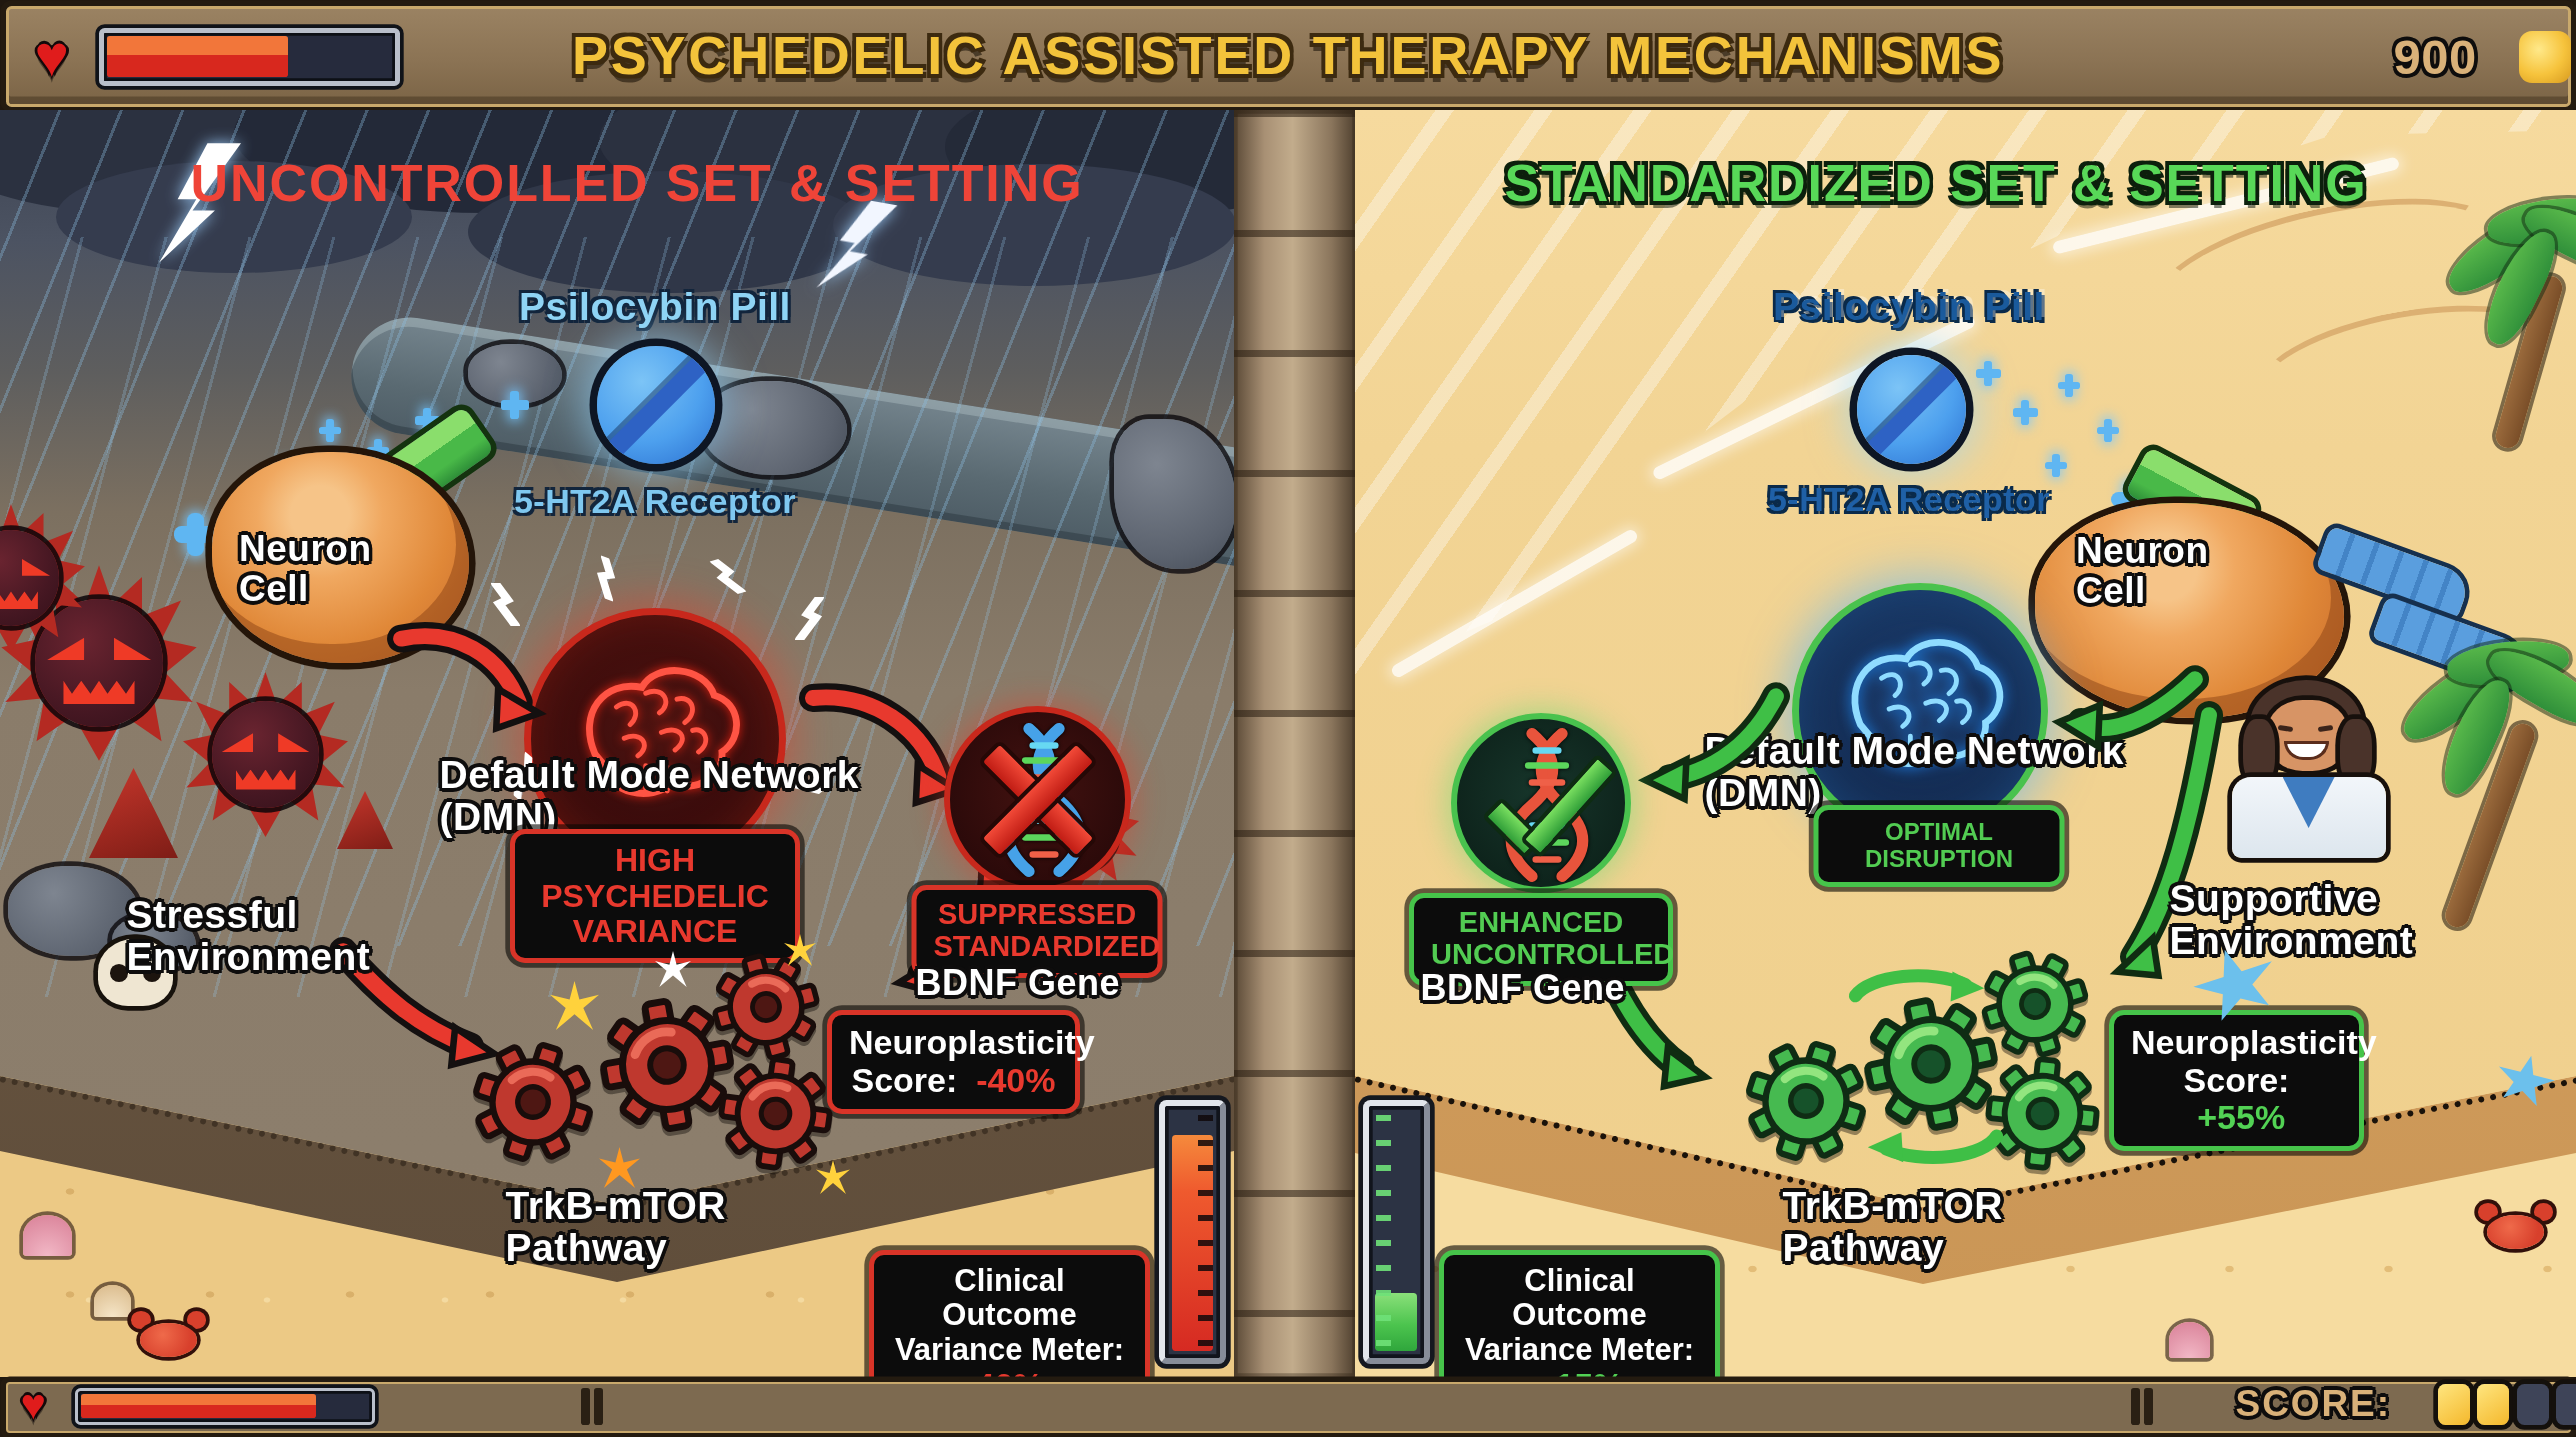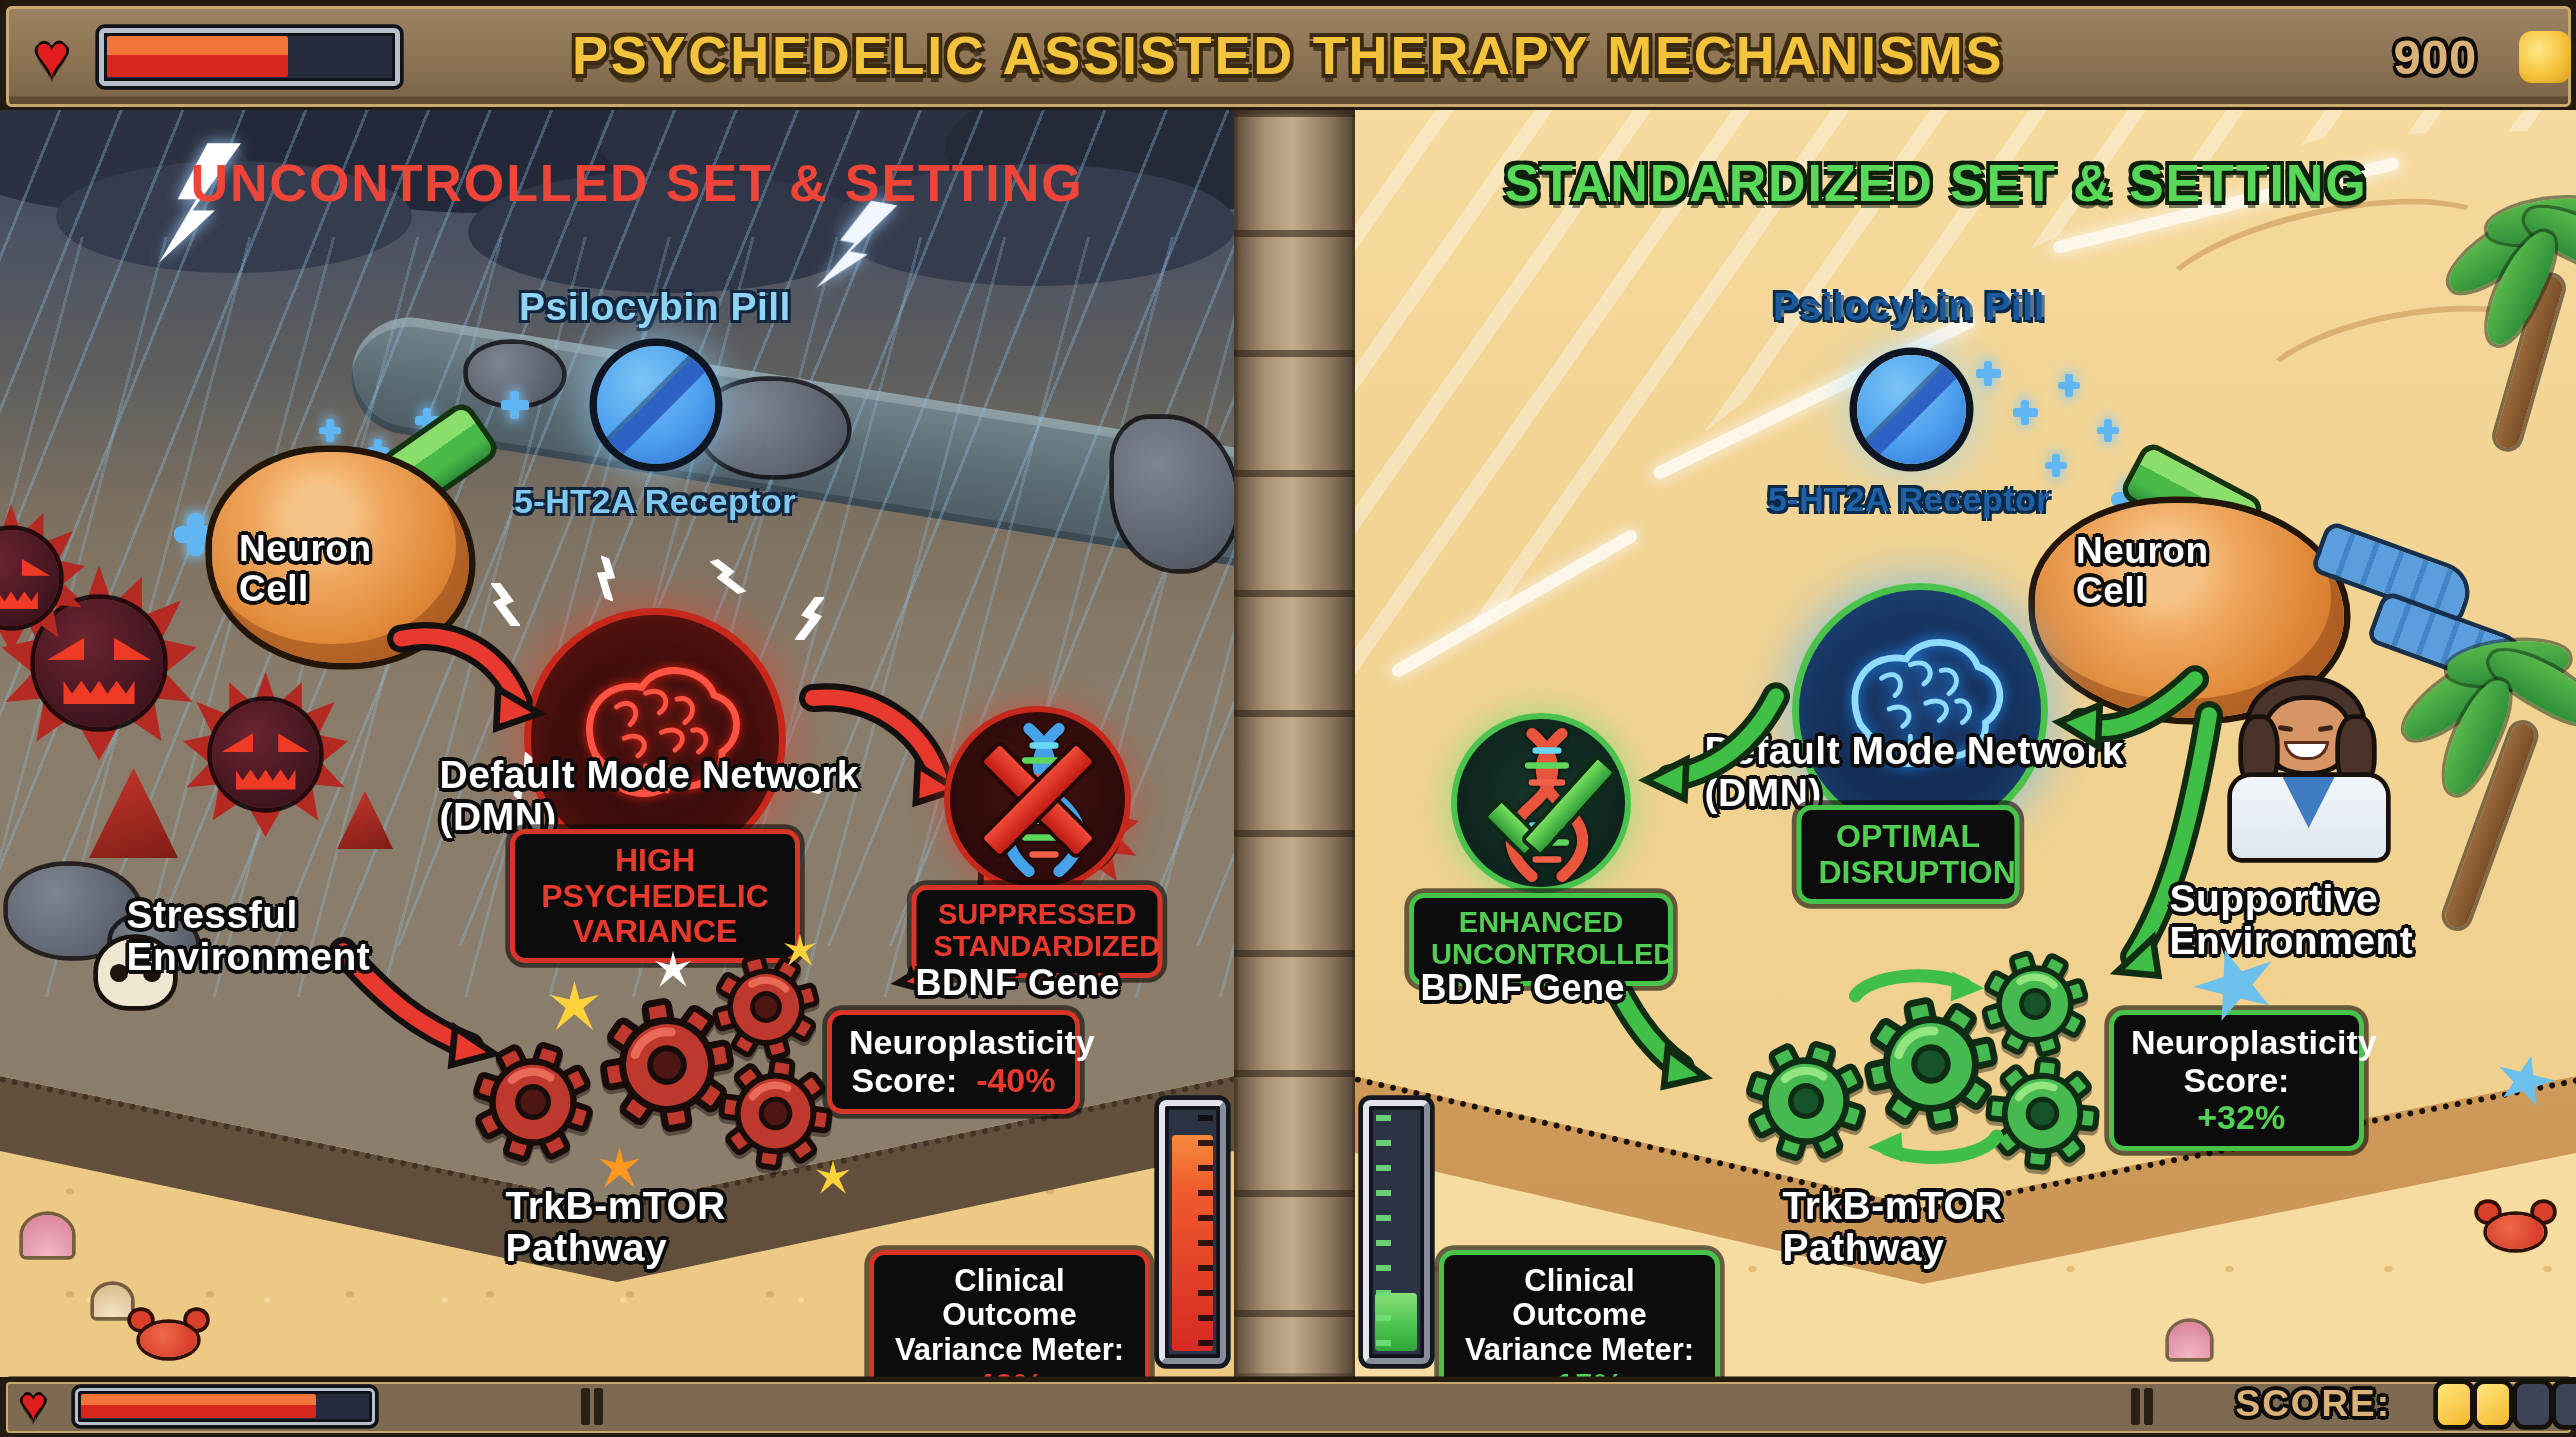--- a/index.html
+++ b/index.html
@@ -441,21 +441,21 @@
     </div>
 
     <div class="dmn bluev" style="left:437px;top:473px;width:256px;height:256px">
       <svg style="position:absolute;left:15px;top:11.2px;width:212px;height:193px" viewBox="0 0 220 180">
         <g stroke="#8fdcff" style="filter:drop-shadow(0 0 7px #2090ff)">
             <use href="#brain"></use>
           </g>
       </svg>
     </div>
     <div class="lbl ob ctr" style="left:565px;top:620px;width:431px;font-size:39px">Default Mode Network (DMN)</div>
-    <div class="statbox green ctr" style="left:553px;top:695px;width:223px;font-size:32px;color:#52cc52">OPTIMAL DISRUPTION</div>
+    <div class="statbox green ctr" style="left:584px;top:695px;width:251px;font-size:24px;color:#52cc52">OPTIMAL DISRUPTION</div>
 
     <svg class="abs" style="left:700px;top:552px;width:154px;height:108px;overflow:visible" viewBox="0 0 165 115" width="154" height="108">
       <path d="M150 18 C100 66 52 80 28 64" fill="none" stroke="#102c12" stroke-width="30" stroke-linecap="round"></path>
       <path d="M150 18 C100 66 52 80 28 64" fill="none" stroke="#3fbf46" stroke-width="17" stroke-linecap="round"></path>
       <polygon points="48,46 4,64 46,90" fill="#3fbf46" stroke="#102c12" stroke-width="7"></polygon>
     </svg>
     <svg class="abs" style="left:281px;top:573px;width:154px;height:117px;overflow:visible" viewBox="0 0 165 125" width="154" height="117">
       <path d="M150 14 C126 62 86 94 36 102" fill="none" stroke="#102c12" stroke-width="30" stroke-linecap="round"></path>
       <path d="M150 14 C126 62 86 94 36 102" fill="none" stroke="#3fbf46" stroke-width="17" stroke-linecap="round"></path>
       <polygon points="54,82 10,104 52,124" fill="#3fbf46" stroke="#102c12" stroke-width="7"></polygon>
@@ -495,21 +495,21 @@
       <div class="hair" style="left:114px;top:47px;width:32px;height:66px;border-radius:40%"></div>
       <div class="coat" style="left:5.6px;top:105px;width:154px;height:81px">
           <div class="vneck"></div>
         </div>
     </div>
     <div class="lbl ob ctr" style="left:969px;top:768px;width:309px;font-size:39px">Supportive Environment</div>
 
     <div class="statbox green" style="left:754px;top:900px;width:255px;font-size:34px">
       <span>Neuroplasticity</span><br>
       <span>Score:</span>
-      <span class="pos" style="margin-left:9.4px">+32%</span>
+      <span class="pos" style="margin-left:9.4px">+55%</span>
     </div>
 
     <svg class="gear" style="left:381px;top:921px;width:140px;height:140px" viewBox="-78 -78 156 156">
         <use href="#gG" transform="rotate(18)"></use>
       </svg>
     <svg class="gear" style="left:499px;top:877px;width:154px;height:154px" viewBox="-78 -78 156 156">
         <use href="#gG" transform="rotate(-12)"></use>
       </svg>
     <svg class="gear" style="left:618px;top:832px;width:124px;height:124px" viewBox="-78 -78 156 156">
         <use href="#gG" transform="rotate(28)"></use>

